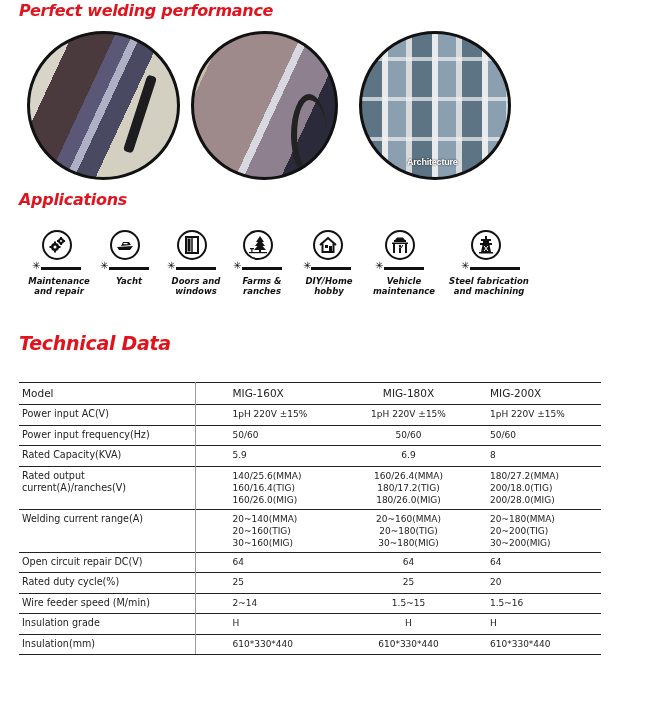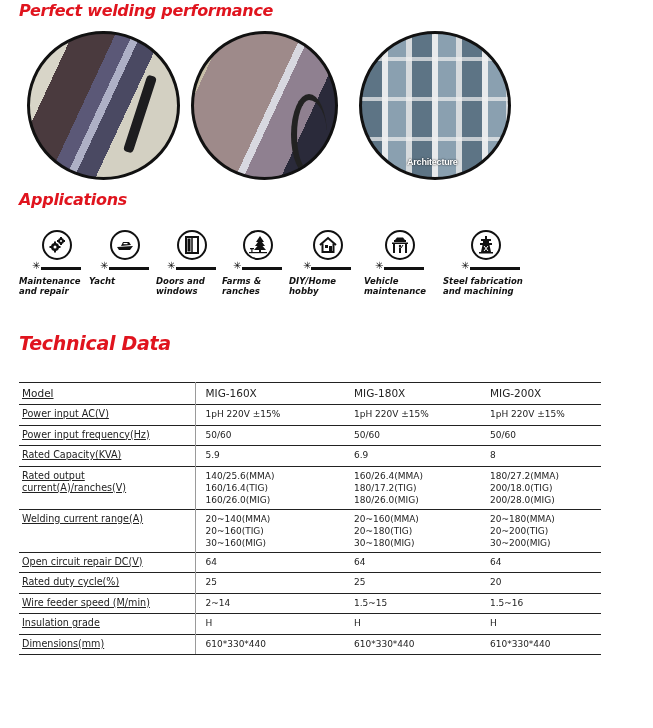--- a/index.html
+++ b/index.html
@@ -62,37 +62,37 @@
   .app-icon svg { width: 20px; height: 20px; }
   .app-line {
     position: absolute; top: 37px; height: 2.5px; background: #111; width: 40px;
   }
   .app-spark {
     position: absolute; top: 31px; font-size: 10px; line-height: 10px; color: #111; font-weight: bold;
   }
   .app-label {
     position: absolute; top: 46px; left: 0; width: 100%;
     font-family: "DejaVu Sans", sans-serif; font-weight: bold; font-style: italic;
-    font-size: 8.5px; line-height: 10px; color: #111; text-align: left; white-space: pre-line;
+    font-size: 8.5px; line-height: 10px; color: #111; text-align: center; white-space: pre-line;
   }
 
   
   #spec-table {
     position: absolute; left: 19px; top: 382px; width: 582px;
     border-collapse: collapse;
     font-family: "DejaVu Sans", sans-serif; font-size: 9.6px; color: #222;
   }
   #spec-table td, #spec-table th {
     border-top: 1.5px solid #222; text-align: left; font-weight: normal;
     padding: 3px 4px; vertical-align: top; line-height: 12px;
   }
   #spec-table tr:last-child td { border-bottom: 1.5px solid #222; }
-  #spec-table td.lbl, #spec-table th.lbl { width: 176px; border-right: 1px solid #9a9a9a; padding-left: 3px; text-decoration: underline; }
-  #spec-table td.c1, #spec-table th.c1 { width: 135px; padding-left: 10px; font-size: 9px; }
-  #spec-table td.c2, #spec-table th.c2 { width: 137px; padding-left: 24px; font-size: 9px; }
+  #spec-table td.lbl, #spec-table th.lbl { width: 176px; border-right: 1px solid #9a9a9a; padding-left: 3px; }
+  #spec-table td.c1, #spec-table th.c1 { width: 135px; padding-left: 37px; font-size: 9px; }
+  #spec-table td.c2, #spec-table th.c2 { width: 137px; padding-left: 24px; font-size: 9px; text-align: center; }
   #spec-table td.c3, #spec-table th.c3 { padding-left: 23px; font-size: 9px; }
   #spec-table th { font-size: 10.5px !important; padding-top: 4px; padding-bottom: 3px; height: 22px; }
   #spec-table th.lbl { font-size: 10.5px; }
   .row-single td { height: 20.5px; }
   .row-multi td { height: 42px; }
   .multi { white-space: pre-line; }
 </style>
 </head>
 <body>
 
@@ -298,19 +298,19 @@
       <td class="c2">1.5~15</td>
       <td class="c3">1.5~16</td>
     </tr>
     <tr class="row-single">
       <td class="lbl">Insulation grade</td>
       <td class="c1">H</td>
       <td class="c2">H</td>
       <td class="c3">H</td>
     </tr>
     <tr class="row-single">
-      <td class="lbl">Dimensions(mm)</td>
+      <td class="lbl">Insulation(mm)</td>
       <td class="c1">610*330*440</td>
       <td class="c2">610*330*440</td>
       <td class="c3">610*330*440</td>
     </tr>
   </tbody>
 </table>
 
 </body></html>

